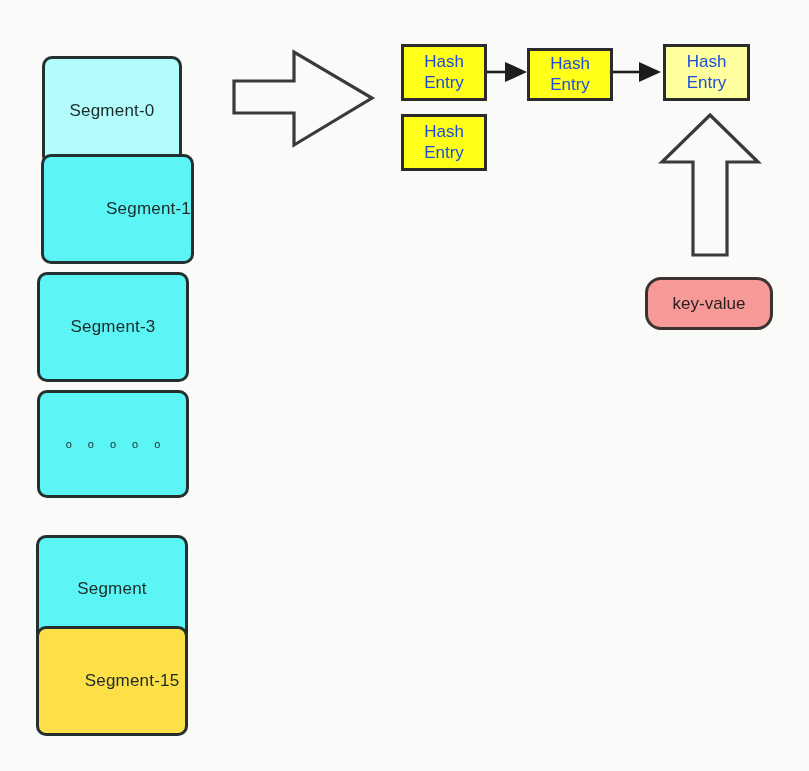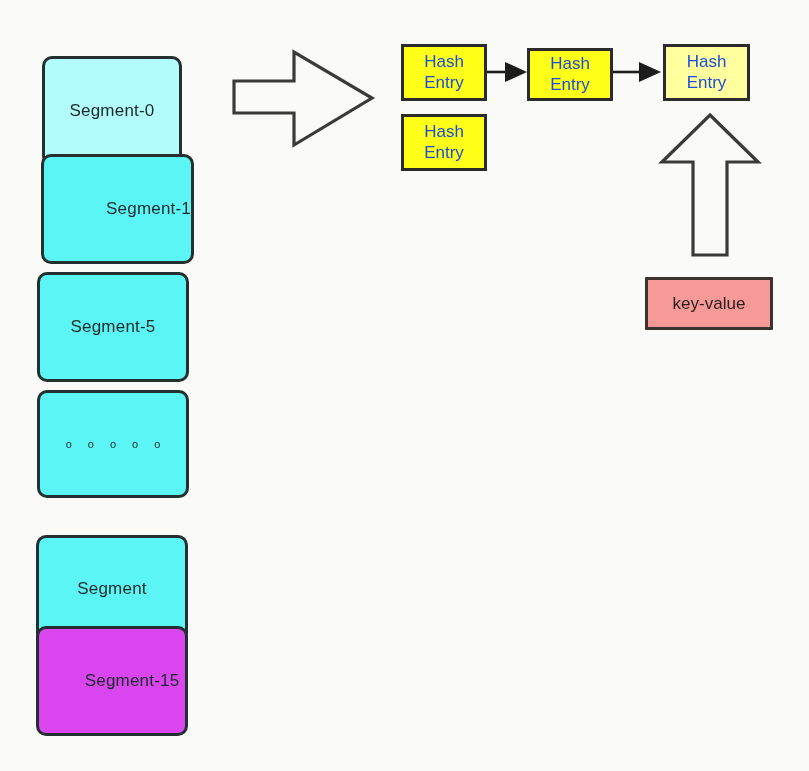--- a/index.html
+++ b/index.html
@@ -60,21 +60,21 @@
     font-size: 17px;
     line-height: 1.18;
   }
   .hash-box .l1, .hash-box .l2 { white-space: nowrap; }
 
   
   .kv-box {
     position: absolute;
     box-sizing: border-box;
     border: 3px solid #3a3330;
-    border-radius: 1px;
+    border-radius: 16px;
     display: flex;
     align-items: center;
     justify-content: center;
     font-size: 17px;
     color: #2a2020;
   }
 
   
   #overlay {
     position: absolute;
@@ -101,35 +101,35 @@
 <div id="canvas">
 
   <div>
     <div class="segment-box" id="seg0" style="left: 42px; top: 36px; width: 140px; height: 110px; background: rgb(178, 252, 252); margin-top: 20px;">
       <span class="segment-label">Segment-0</span>
     </div>
     <div class="segment-box" id="seg1" style="left: 41px; top: 154px; width: 153px; height: 110px; background: rgb(92, 245, 245); justify-content: flex-end;">
       <span class="segment-label">Segment-1</span>
     </div>
     <div class="segment-box" id="seg2" style="left: 37px; top: 272px; width: 152px; height: 110px; background: rgb(92, 245, 245);">
-      <span class="segment-label">Segment-5</span>
+      <span class="segment-label">Segment-3</span>
     </div>
     <div class="segment-box" id="seg3" style="left: 37px; top: 390px; width: 152px; height: 108px; background: rgb(92, 245, 245);">
       <span class="dots-row" id="dots">
           <span>o</span>
           <span>o</span>
           <span>o</span>
           <span>o</span>
           <span>o</span>
         </span>
     </div>
     <div class="segment-box" id="seg4" style="left: 36px; top: 506px; width: 152px; height: 108px; background: rgb(92, 245, 245); margin-top: 29px;">
       <span class="segment-label">Segment</span>
     </div>
-    <div class="segment-box" id="seg5" style="left: 36px; top: 626px; width: 152px; height: 110px; background: #d946ef; padding-left: 40px;">
+    <div class="segment-box" id="seg5" style="left: 36px; top: 626px; width: 152px; height: 110px; background: #fde047; padding-left: 40px;">
       <span class="segment-label">Segment-15</span>
     </div>
   </div>
 
   <div>
     <div class="hash-box" id="he0" style="left: 401px; top: 44px; width: 86px; height: 57px; background: rgb(255, 255, 24);">
       <span class="l1">Hash</span>
       <span class="l2">Entry</span>
     </div>
     <div class="hash-box" id="he1" style="left: 401px; top: 114px; width: 86px; height: 57px; background: rgb(255, 255, 24);">

